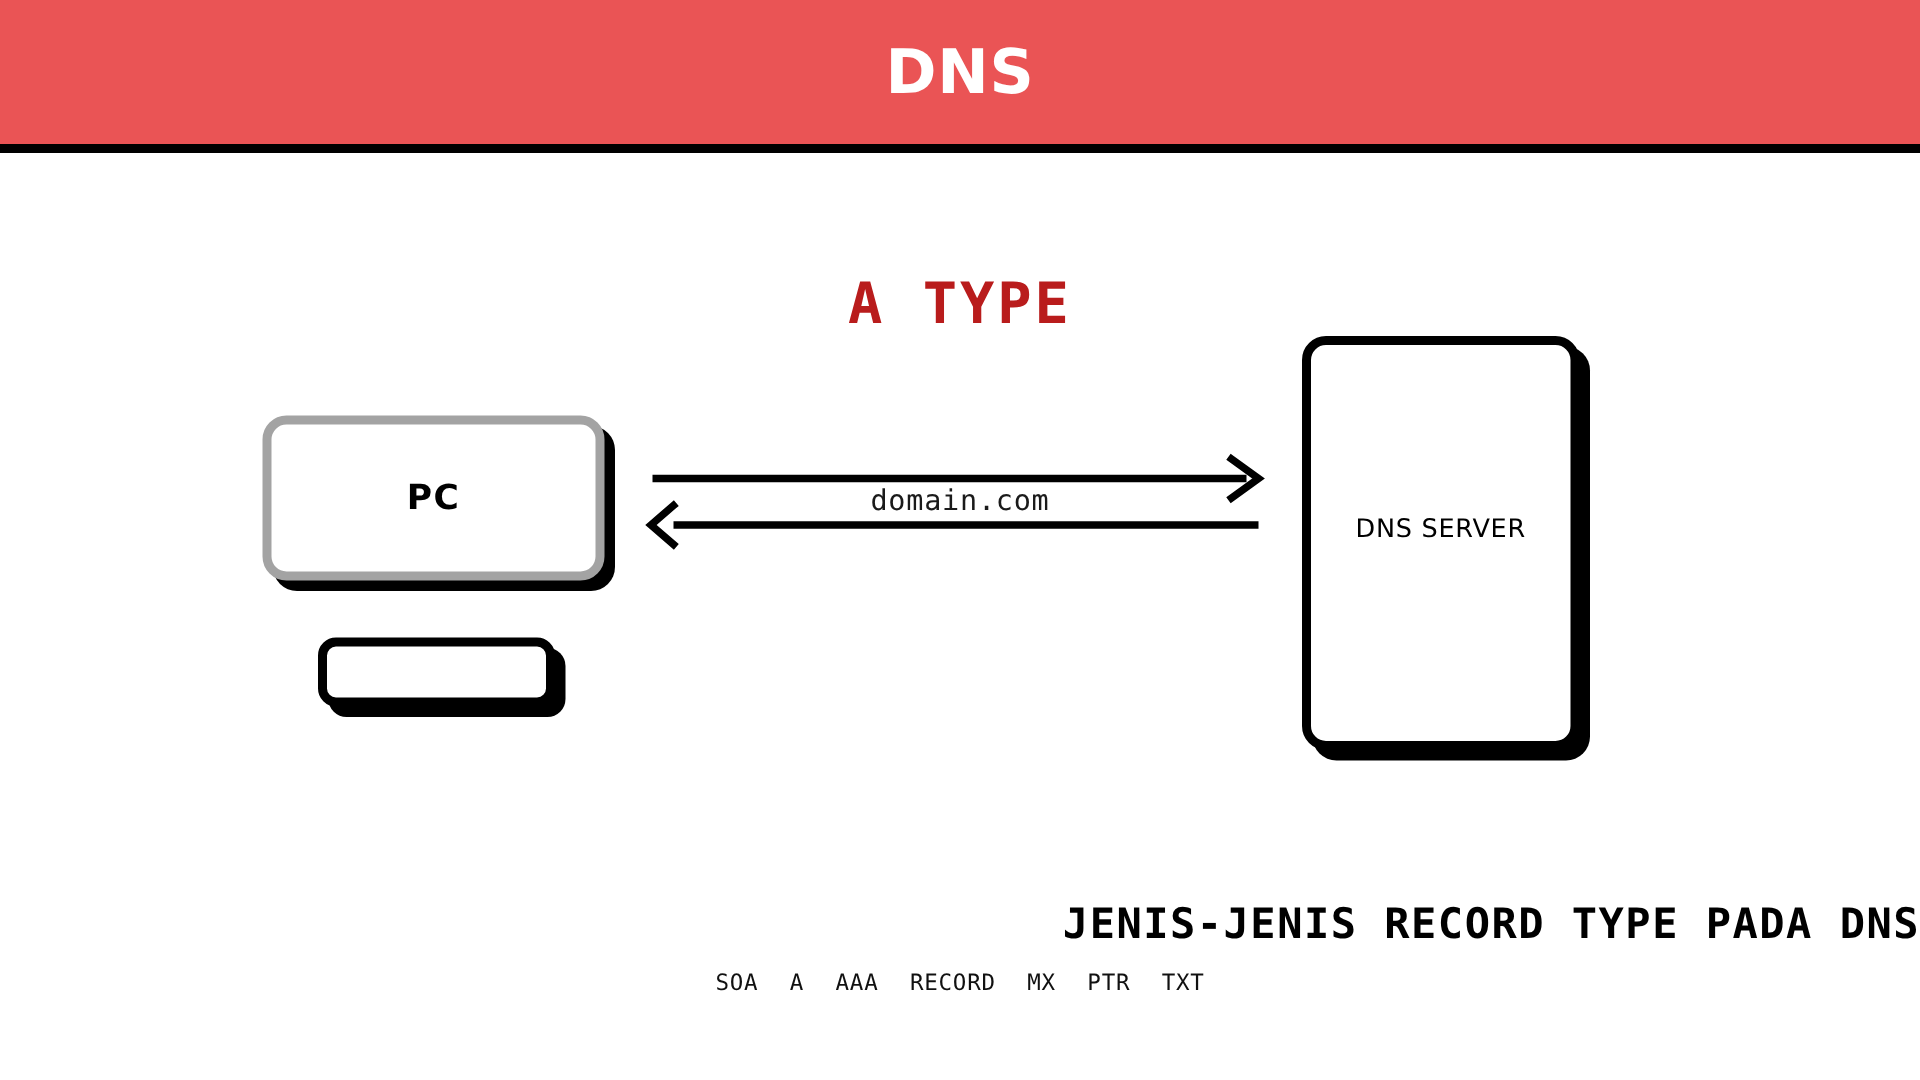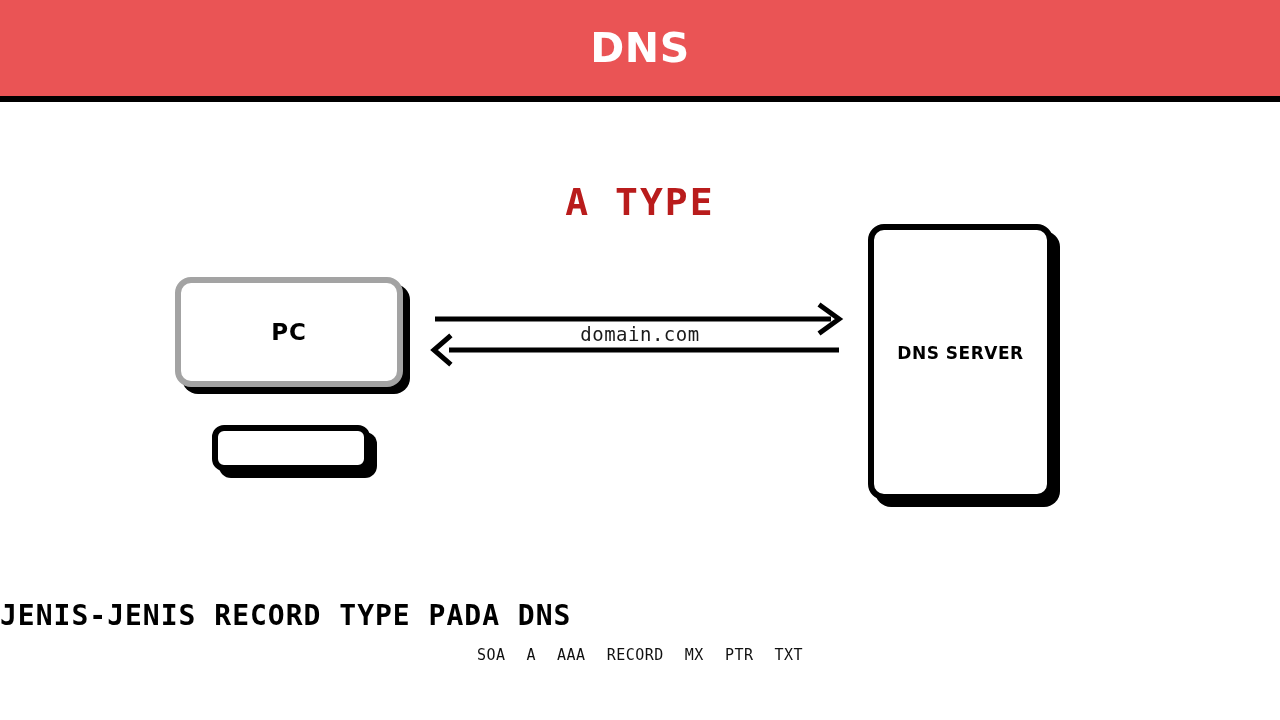--- a/index.html
+++ b/index.html
@@ -118,21 +118,21 @@
     box-sizing: border-box;
     position: absolute;
   }
   .server-label {
     position: absolute;
     left: 0;
     right: 0;
     top: 113px;
     text-align: center;
     font-family: "DejaVu Sans", sans-serif;
-    font-weight: bold;
+    font-weight: normal;
     font-size: 17px;
     color: #000000;
     letter-spacing: 0.5px;
   }
 
   
   .flow-svg {
     position: absolute;
     left: 425px;
     top: 185px;
@@ -151,21 +151,21 @@
   }
   .flow-label.request { top: 185px; margin-top: 36px; }
   .flow-label.response { top: 260px; }
 
   
   .footer-title {
     position: absolute;
     left: 0;
     top: 497px;
     width: 1280px;
-    text-align: left;
+    text-align: right;
     font-family: "DejaVu Sans Mono", monospace;
     font-weight: bold;
     font-size: 28px;
     letter-spacing: 1px;
     color: #000000;
   }
   .record-list {
     position: absolute;
     left: 0;
     top: 544px;

